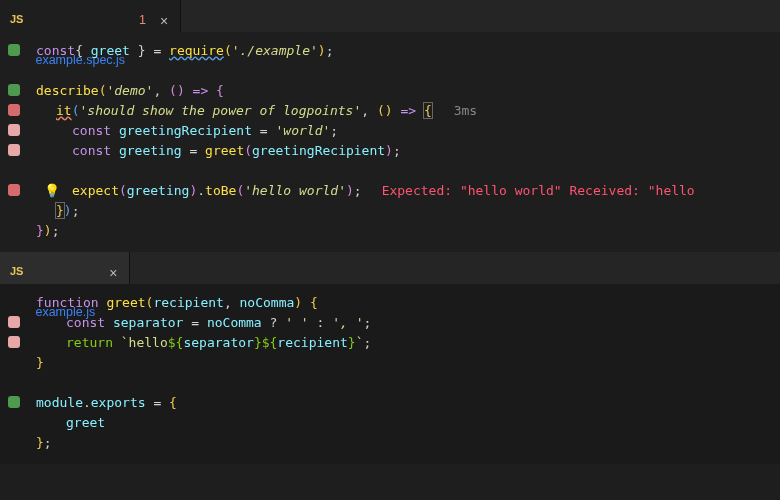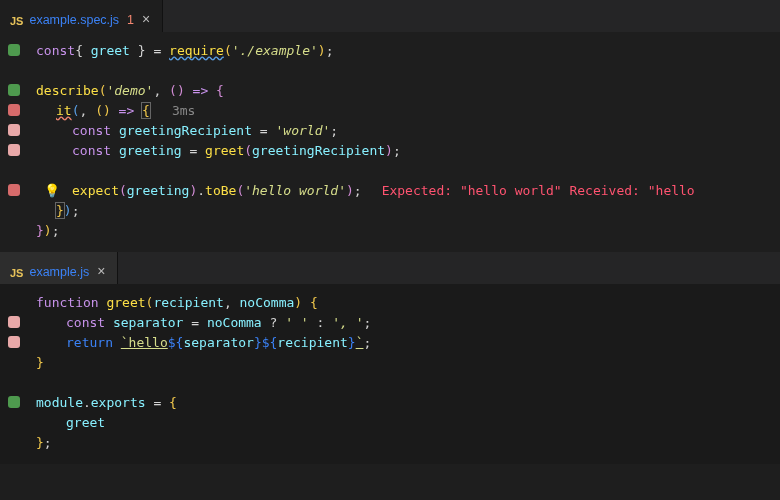--- a/index.html
+++ b/index.html
@@ -14,23 +14,23 @@
 }
 .pane { position: relative; }
 .tab-bar {
   display: flex;
   background: #252526;
   height: 32px;
   align-items: stretch;
 }
 .tab {
   display: flex;
-  align-items: flex-end;
-  padding: 5px 10px;
-  gap: 6px;
+  align-items: flex-start;
+  padding: 13px 10px;
+  gap: 12px;
   background: #1e1e1e;
   border-right: 1px solid #111;
   cursor: pointer;
   font-family: -apple-system, 'Segoe UI', sans-serif;
   font-size: 12.5px;
 }
 .tab.inactive { background: #2d2d2d; color: #aaa; }
 .tab .js-icon {
   color: #e8c35a;
   font-weight: bold;
@@ -66,26 +66,26 @@
   position: absolute;
   left: 44px;
   color: #ffd93b;
   font-size: 13px;
 }
 .indent1 { padding-left: 56px; }
 .indent2 { padding-left: 72px; }
 .code-area.darker .line { padding-left: 36px; }
 .code-area.darker .indent1 { padding-left: 66px; }
 
-.kw { color: #3b82f6; }
+.kw { color: #84cc16; }
 .pv { color: #c792ea; }
 .fnname { color: #fde047; }
 .var { color: #88f0ff; }
 .str { color: #d6dd8b; font-style: italic; }
-.tpl { color: #d6dd8b; text-decoration: underline; }
+.tpl { color: #d6dd8b; }
 .punct { color: #d4d4d4; }
 .paren-y { color: #f2c94c; }
 .paren-p { color: #d28cd6; }
 .paren-b { color: #5aa0e6; }
 .annot { color: #888; margin-left: 22px; font-style: normal; }
 .err-annot { color: #ff5370; margin-left: 20px; }
 .squiggle {
   text-decoration: underline wavy #f48771;
   text-decoration-skip-ink: none;
 }
@@ -112,21 +112,21 @@
       <span class="gutter-mark gm-green"></span>
       <span class="pv">const</span><span class="punct">{ </span><span class="var">greet</span><span class="punct"> }</span><span class="punct"> = </span><span class="fnname squiggle2">require</span><span class="paren-y">(</span><span class="str">'./example'</span><span class="paren-y">)</span><span class="punct">;</span>
     </div>
     <div class="line"></div>
     <div class="line">
       <span class="gutter-mark gm-green"></span>
       <span class="fnname">describe</span><span class="paren-y">(</span><span class="str">'demo'</span><span class="punct">, </span><span class="paren-p">(</span><span class="paren-p">)</span><span class="pv"> =&gt; </span><span class="paren-p">{</span>
     </div>
     <div class="line indent1">
       <span class="gutter-mark gm-red"></span>
-      <span class="fnname squiggle">it</span><span class="paren-b">(</span><span class="punct">, </span><span class="paren-y">(</span><span class="paren-y">)</span><span class="pv"> =&gt; </span><span class="paren-y hl-brace">{</span><span class="annot">3ms</span>
+      <span class="fnname squiggle">it</span><span class="paren-b">(</span><span class="str">'should show the power of logpoints'</span><span class="punct">, </span><span class="paren-y">(</span><span class="paren-y">)</span><span class="pv"> =&gt; </span><span class="paren-y hl-brace">{</span><span class="annot">3ms</span>
     </div>
     <div class="line indent2">
       <span class="gutter-mark gm-pink"></span>
       <span class="pv">const</span><span> </span><span class="var">greetingRecipient</span><span class="punct"> = </span><span class="str">'world'</span><span class="punct">;</span>
     </div>
     <div class="line indent2">
       <span class="gutter-mark gm-pink"></span>
       <span class="pv">const</span><span> </span><span class="var">greeting</span><span class="punct"> = </span><span class="fnname">greet</span><span class="paren-p">(</span><span class="var">greetingRecipient</span><span class="paren-p">)</span><span class="punct">;</span>
     </div>
     <div class="line"></div>

